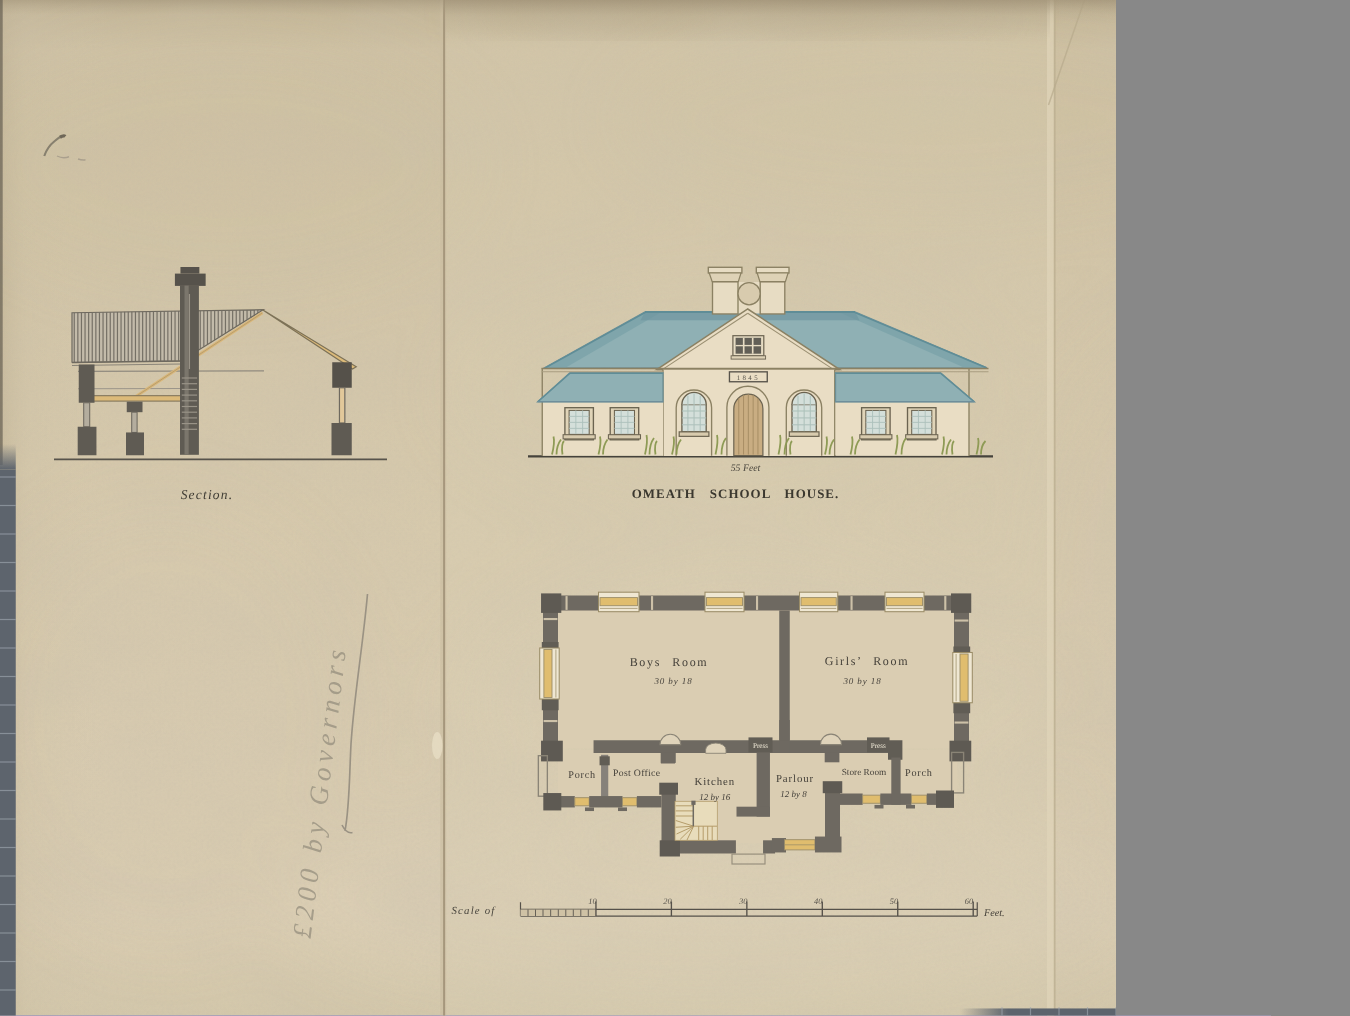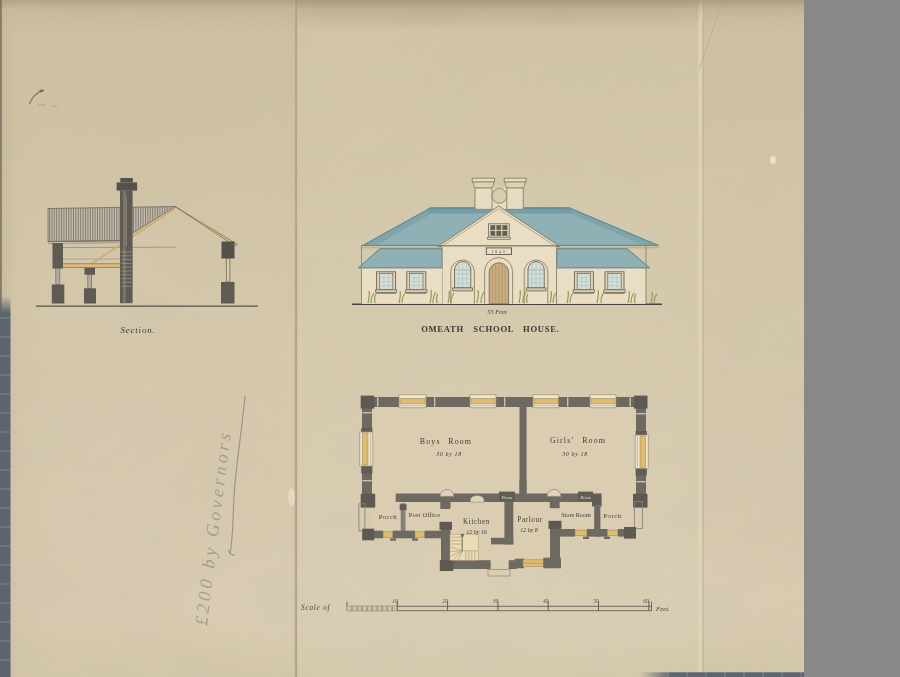--- a/index.html
+++ b/index.html
@@ -1,16 +1,16 @@
 <!DOCTYPE html>
 <html><head>
 <meta charset="utf-8">
 <style>
 html,body{margin:0;padding:0;background:#888;}
-#page{position:relative;width:804px;height:677px;overflow:hidden;
+#page{position:relative;width:744px;height:677px;overflow:hidden;
  font-family:"Liberation Serif", serif;
  background:#c4b5fd;}
 svg{position:absolute;left:0;top:0;}
 </style>
 </head>
 <body>
 <div id="page">
 <svg width="900" height="677" viewBox="0 0 900 677">
 <defs>
   <linearGradient id="paperv" x1="0" y1="0" x2="0" y2="1">

